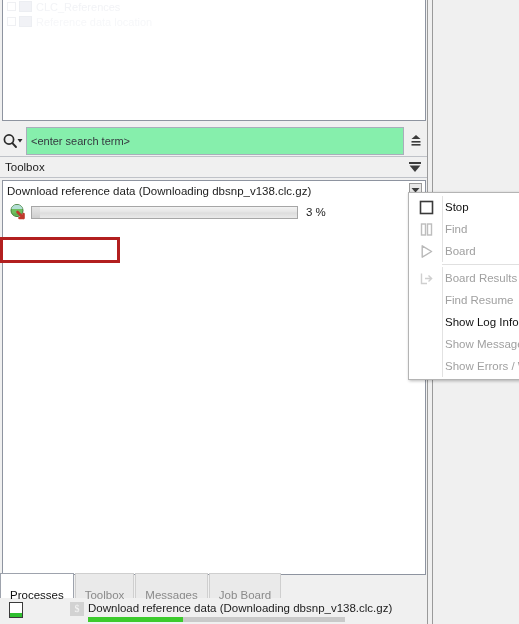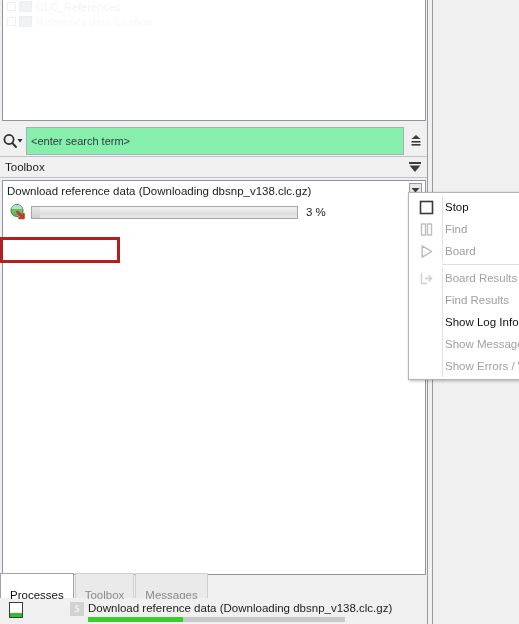--- a/index.html
+++ b/index.html
@@ -415,20 +415,23 @@
     <div class="tab-strip">
       <div class="tab active">
         <span>Processes</span>
       </div>
       <div class="tab">
         <span>Toolbox</span>
       </div>
       <div class="tab">
         <span>Messages</span>
       </div>
+      <div class="tab">
+        <span>Job Board</span>
+      </div>
     </div>
 
     <div class="footer">
       <div class="footer-state-icon">
         <div class="fill"></div>
       </div>
       <div class="footer-badge">$</div>
       <div class="footer-label">Download reference data (Downloading dbsnp_v138.clc.gz)</div>
       <div class="footer-progress">
         <div class="bar" style="width: 37%; background: rgb(61, 203, 45);"></div>
@@ -482,21 +485,21 @@
           <path d="M2.5,2.5 L2.5,12.5 L8,12.5" fill="none" stroke="#cfcfcf" stroke-width="1.4"></path>
           <path d="M6,7.5 L12,7.5 M9.5,4.6 L12.6,7.5 L9.5,10.4" fill="none" stroke="#cfcfcf" stroke-width="1.4"></path>
         </svg>
       </span>
       <span class="ctx-label">Board Results</span>
     </div>
 
     <div class="ctx-item">
       <div class="ctx-sep-line"></div>
       <span class="ctx-icon"></span>
-      <span class="ctx-label">Find Results</span>
+      <span class="ctx-label">Find Resume</span>
     </div>
 
     <div class="ctx-item enabled">
       <div class="ctx-sep-line"></div>
       <span class="ctx-icon"></span>
       <span class="ctx-label">Show Log Information</span>
     </div>
 
     <div class="ctx-item">
       <div class="ctx-sep-line"></div>

